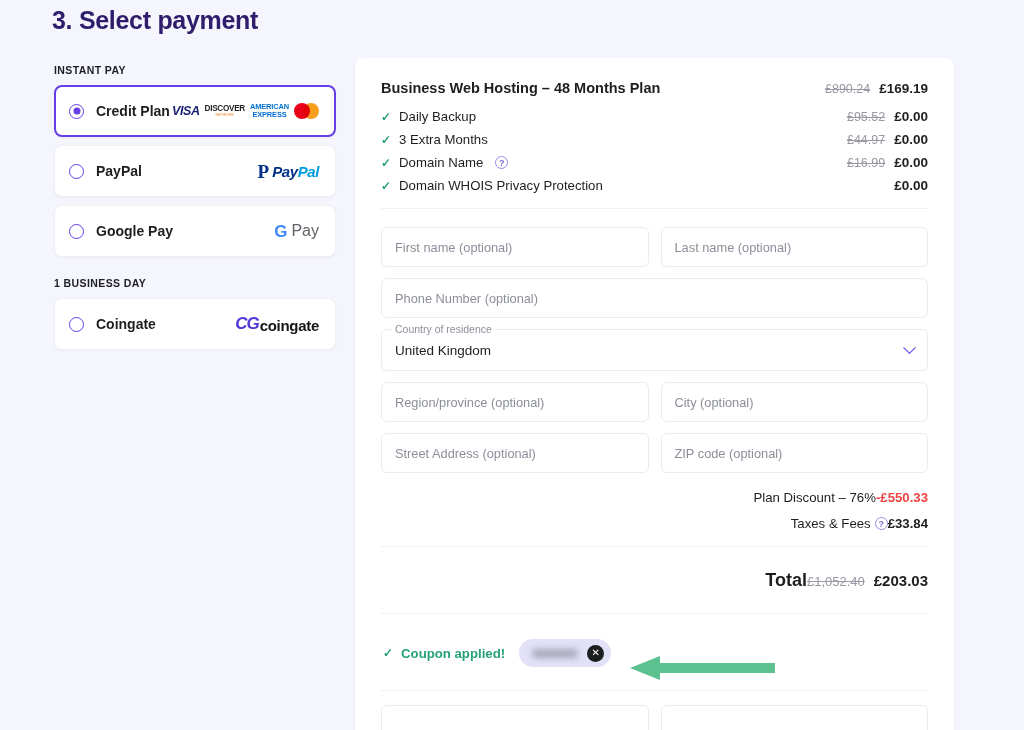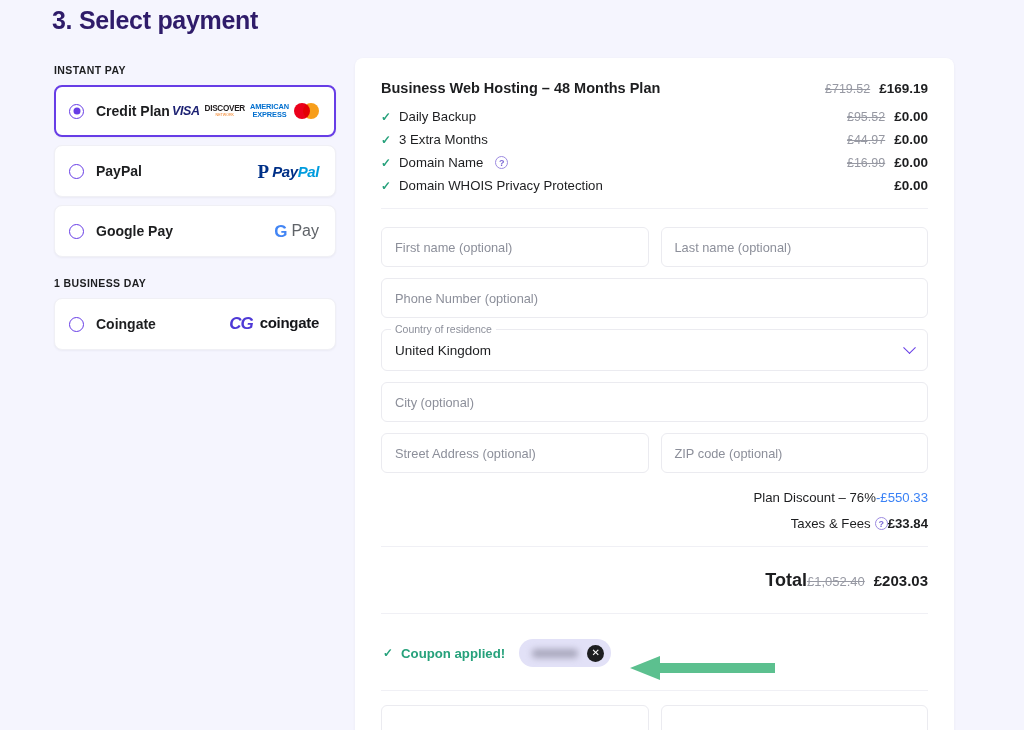--- a/index.html
+++ b/index.html
@@ -121,21 +121,21 @@
   .pp-mark { font-size: 19px; font-weight: bold; color: #003087; line-height: 1; font-family: "Liberation Serif", serif; }
   .pp-word { font-size: 15px; font-weight: bold; font-style: italic; letter-spacing: -0.4px; }
   .pp-word .a { color: #003087; }
   .pp-word .b { color: #009cde; }
 
   .gpay { display: flex; align-items: center; gap: 4px; }
   .g-mark { font-size: 17px; font-weight: bold; line-height: 1; }
   .g-mark span:nth-child(1) { color: #4285f4; }
   .gpay .pay-word { font-size: 16px; color: #5f6368; }
 
-  .coingate-logo { display: flex; align-items: flex-start; gap: 7px; }
+  .coingate-logo { display: flex; align-items: flex-end; gap: 1px; }
   .cg-mark { font-size: 17px; font-weight: bold; color: #4e39d6; font-style: italic; letter-spacing: -1px; }
   .cg-word { font-size: 15px; font-weight: bold; color: #15161a; letter-spacing: -0.3px; }
 
   
   .panel {
     position: absolute;
     left: 355px;
     top: 58px;
     width: 599px;
     height: 700px;
@@ -251,21 +251,21 @@
   .summary { margin-top: 17px; }
   .sum-row {
     display: flex;
     justify-content: flex-end;
     align-items: center;
     margin-bottom: 11px;
     font-size: 13.2px;
   }
   .sum-label { display: flex; align-items: center; color: #1d1e20; }
   .sum-val { font-weight: bold; color: #1d1e20; }
-  .sum-val.discount { color: #3b82f6; font-weight: normal; }
+  .sum-val.discount { color: #ef4444; font-weight: bold; }
 
   .total-row {
     display: flex;
     justify-content: flex-end;
     align-items: baseline;
     margin-top: 23px;
   }
   .total-label { font-size: 18px; font-weight: bold; color: #1d1e20; }
   .total-old { font-size: 13px; color: #9799a3; text-decoration: line-through; }
   .total-new { font-size: 15px; font-weight: bold; color: #1d1e20; }
@@ -382,21 +382,21 @@
     </span>
   </div>
 
 </div>
 
 <div class="panel">
 
   <div class="row plan-head">
     <span class="plan-title">Business Web Hosting – 48 Months Plan</span>
     <span class="prices">
-      <span class="old-price">£719.52</span>
+      <span class="old-price">£890.24</span>
       <span class="new-price">£169.19</span>
     </span>
   </div>
 
   <div class="row feature">
     <span class="feature-left">
       <span class="check">✓</span>
       <span class="feature-name">Daily Backup</span>
     </span>
     <span class="prices">
@@ -453,20 +453,21 @@
 
     <div class="select-wrap">
       <span class="float-label">Country of residence</span>
       <div class="select-box">
         <span>United Kingdom</span>
         <span class="chev"></span>
       </div>
     </div>
 
     <div class="field-row">
+      <div class="field half">Region/province (optional)</div>
       <div class="field half">City (optional)</div>
     </div>
 
     <div class="field-row">
       <div class="field half">Street Address (optional)</div>
       <div class="field half">ZIP code (optional)</div>
     </div>
 
   </div>
 

